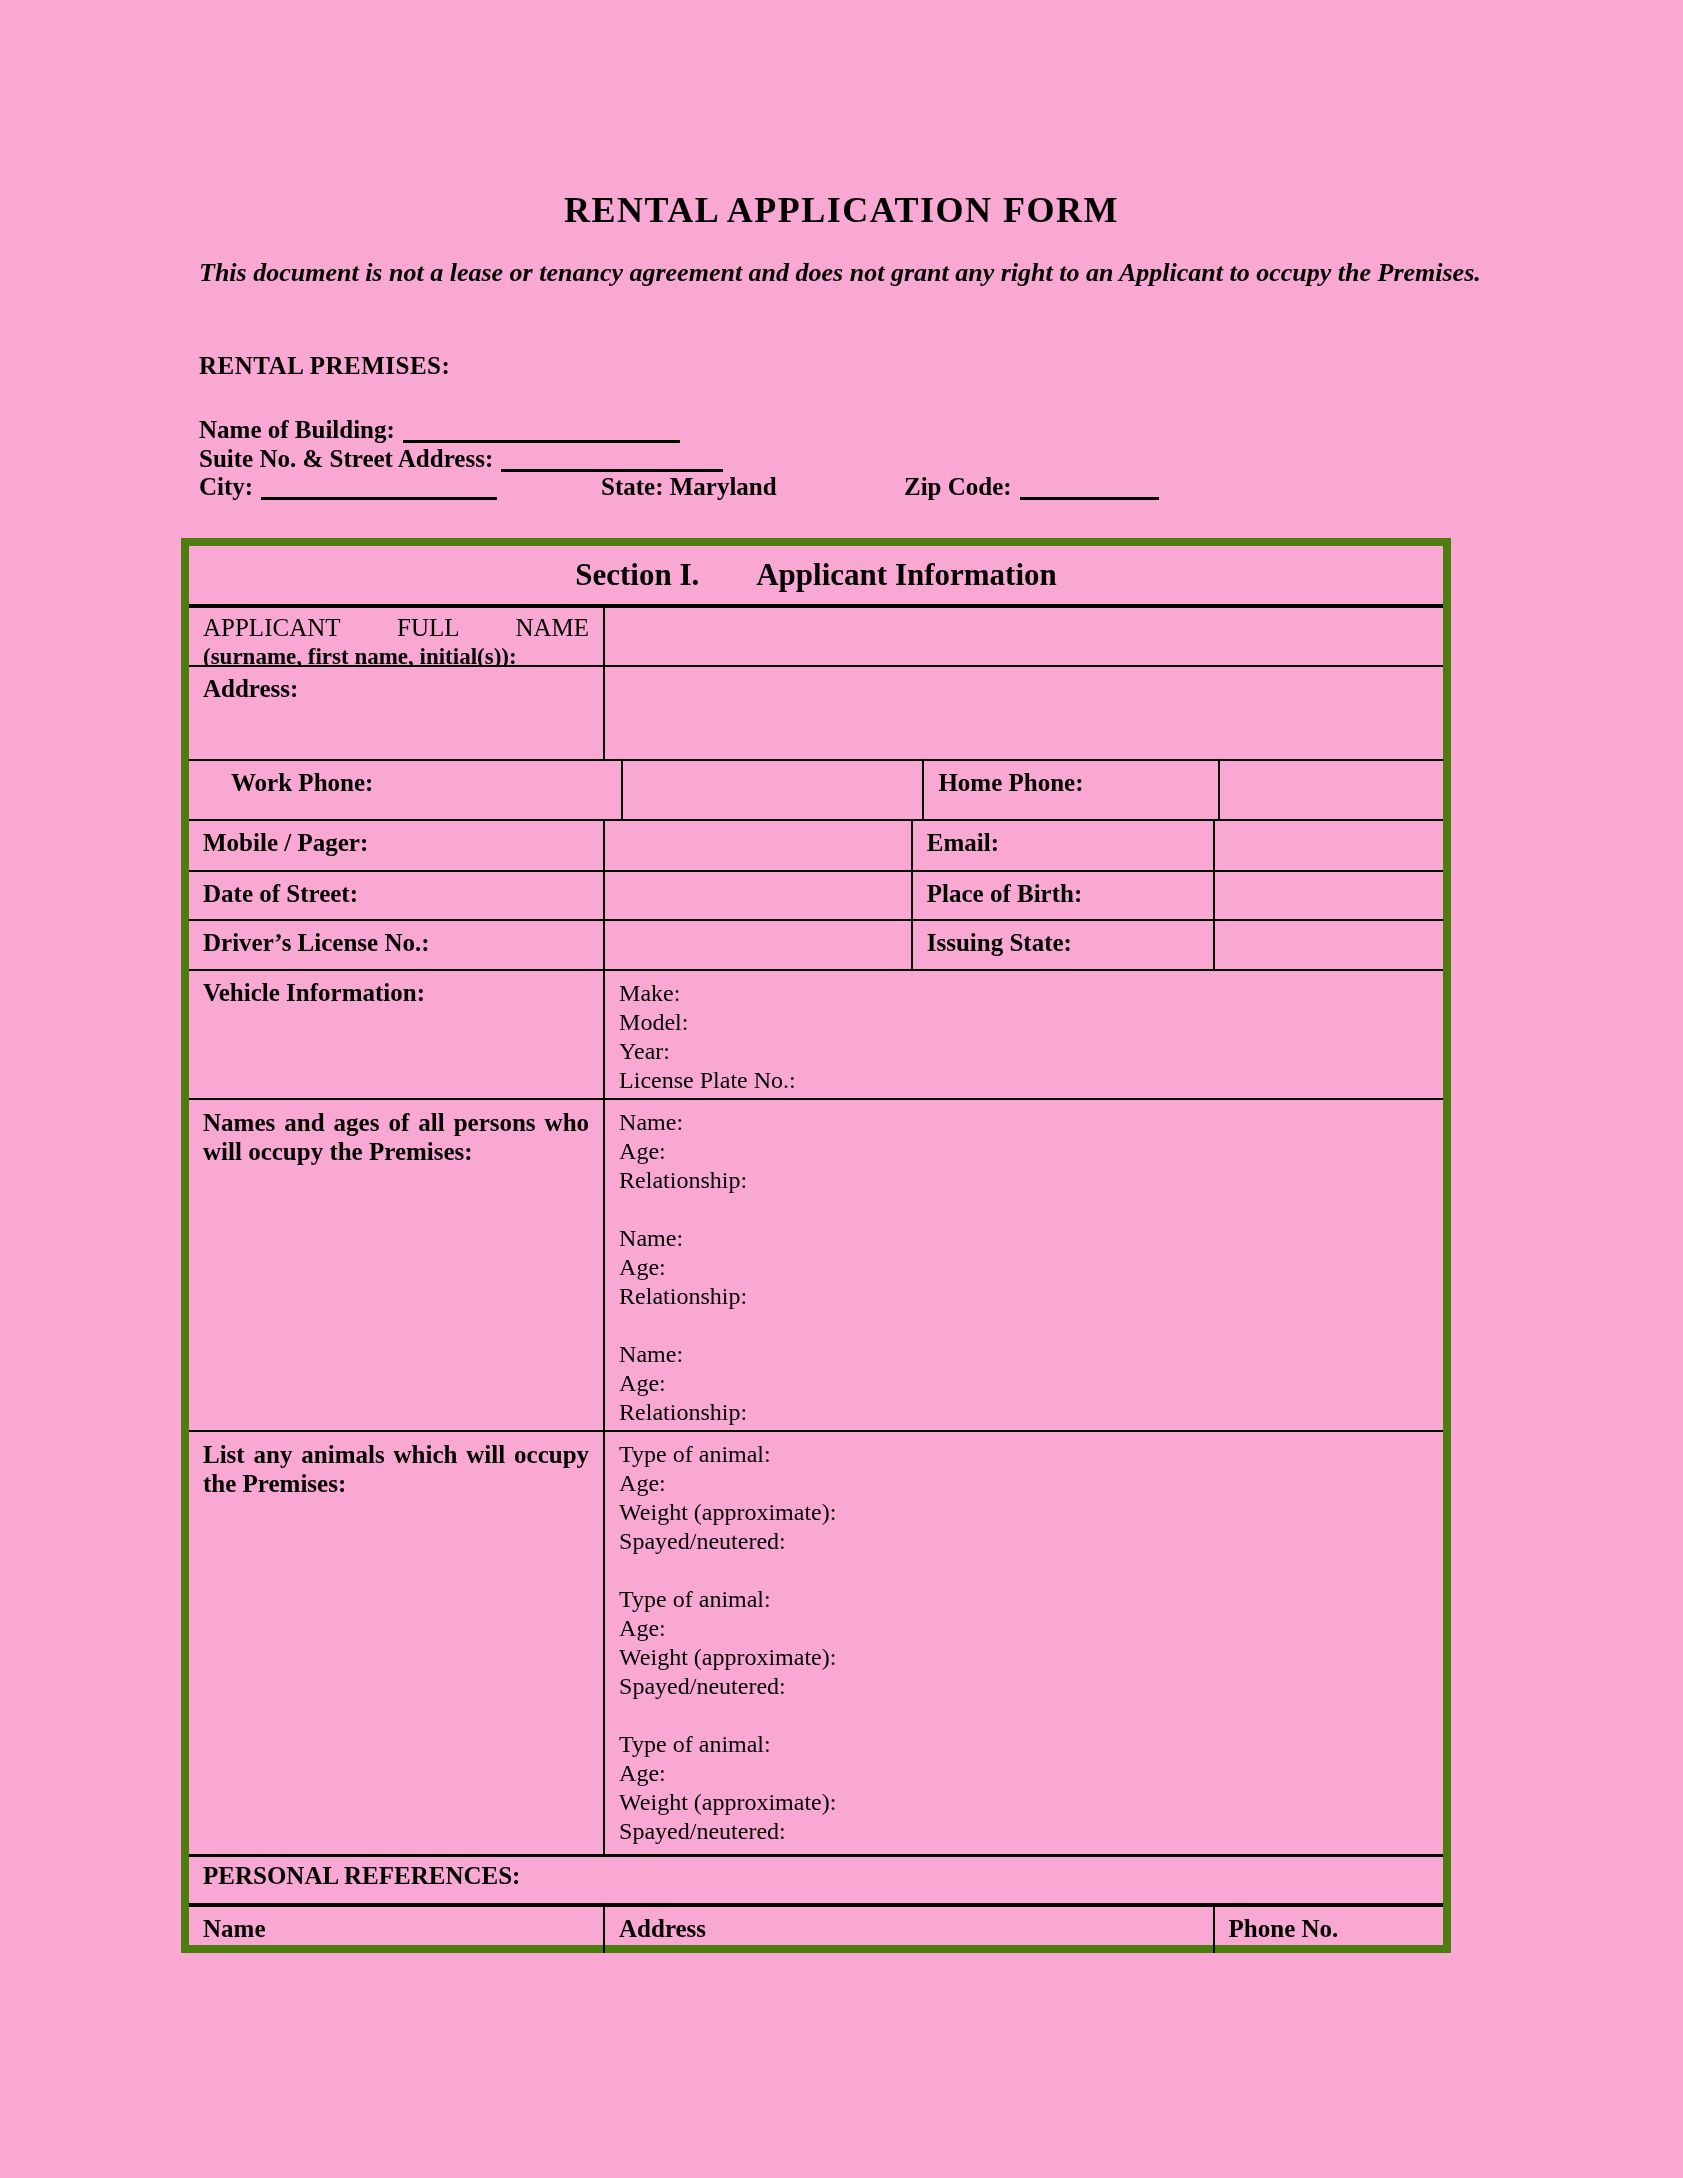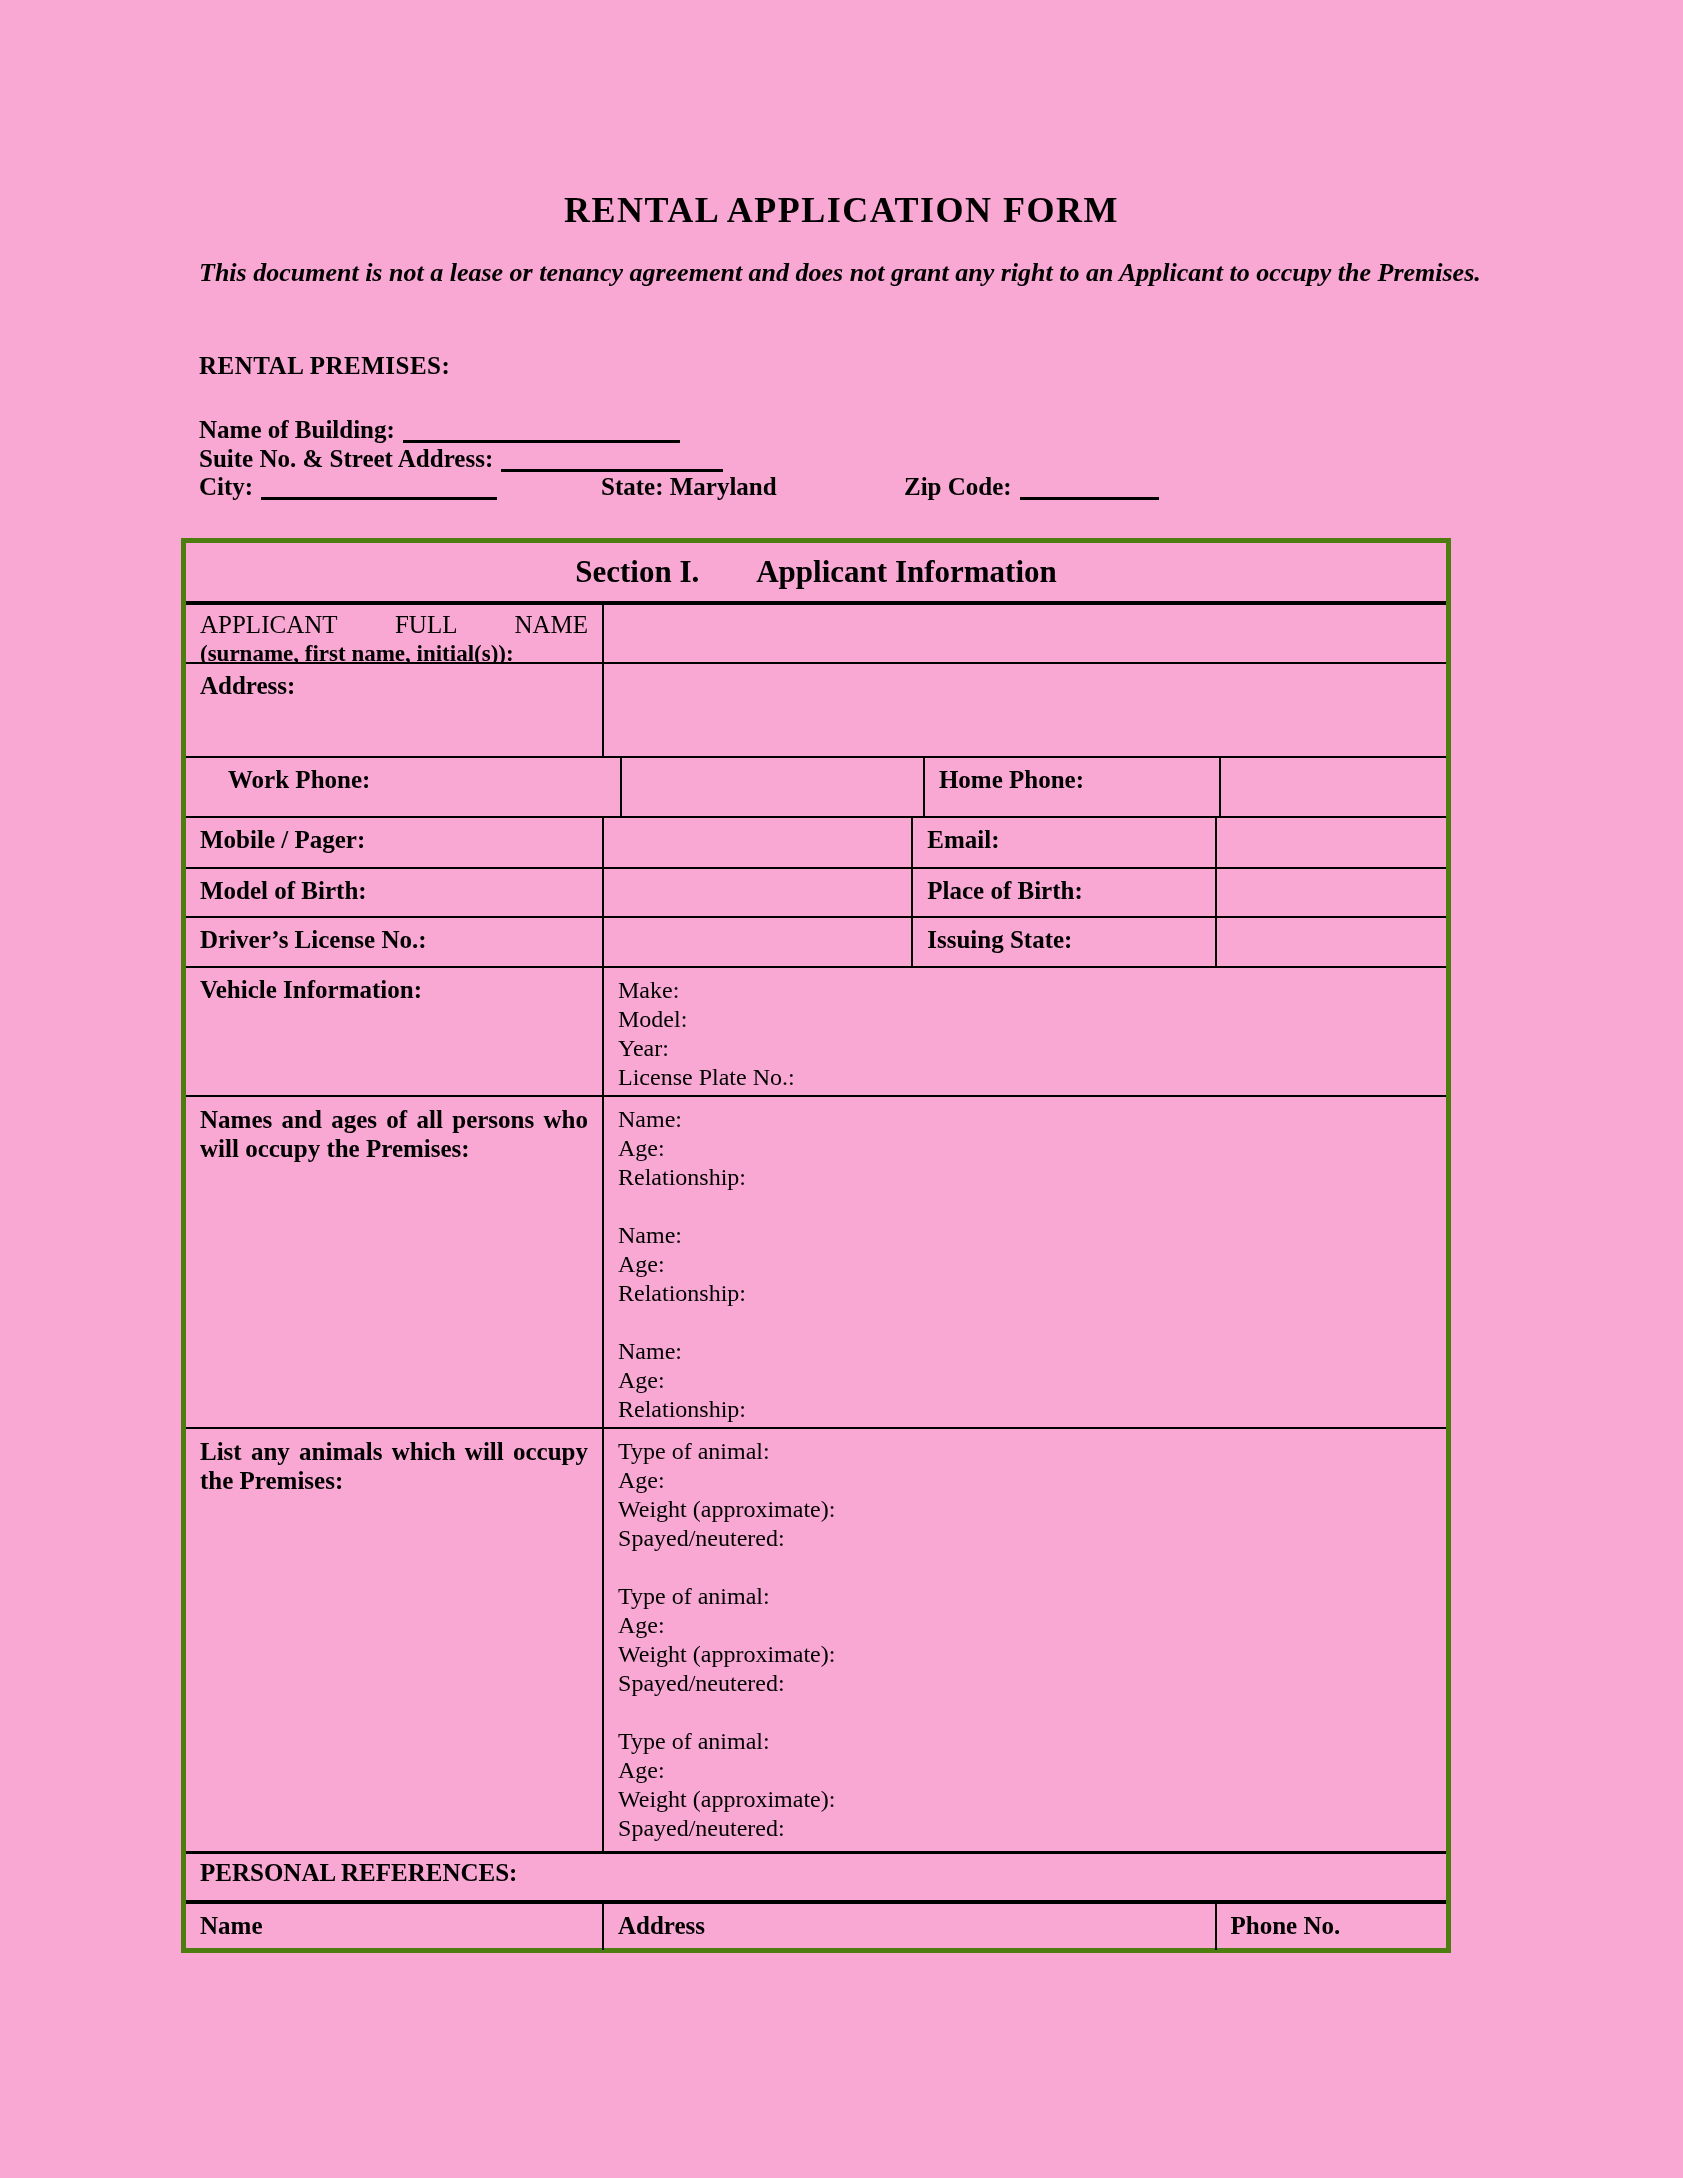--- a/index.html
+++ b/index.html
@@ -45,21 +45,21 @@
     vertical-align:-5px;
     margin-left:8px;
   }
   .pos-state { position:absolute; left:402px; top:0; }
   .pos-zip   { position:absolute; left:705px; top:0; }
 
   
   .form-table {
     position:absolute; left:181px; top:538px;
     width:1270px; height:1415px;
-    border:5px solid #4d7c0f;
+    border:8px solid #4d7c0f;
     box-sizing:border-box;
     font-size:25px;
   }
   .r { display:flex; box-sizing:border-box; border-bottom:2px solid #000; overflow:hidden; }
   .c { box-sizing:border-box; border-right:2px solid #000; padding:8px 14px 0 14px; overflow:hidden; }
   .c:last-child { border-right:none; }
 
   .h-header    { height:62px;  border-bottom-width:4px; }
   .h-applicant { height:59px; }
   .h-address   { height:94px; }
@@ -152,21 +152,21 @@
     </div>
 
     <div class="r h-phone2">
       <div class="c w-label lbl">Mobile / Pager:</div>
       <div class="c w-v1"></div>
       <div class="c w-l2 lbl">Email:</div>
       <div class="c w-v2"></div>
     </div>
 
     <div class="r h-dob">
-      <div class="c w-label lbl">Model of Birth:</div>
+      <div class="c w-label lbl">Date of Street:</div>
       <div class="c w-v1"></div>
       <div class="c w-l2 lbl">Place of Birth:</div>
       <div class="c w-v2"></div>
     </div>
 
     <div class="r h-dl">
       <div class="c w-label lbl">Driver’s License No.:</div>
       <div class="c w-v1"></div>
       <div class="c w-l2 lbl">Issuing State:</div>
       <div class="c w-v2"></div>

